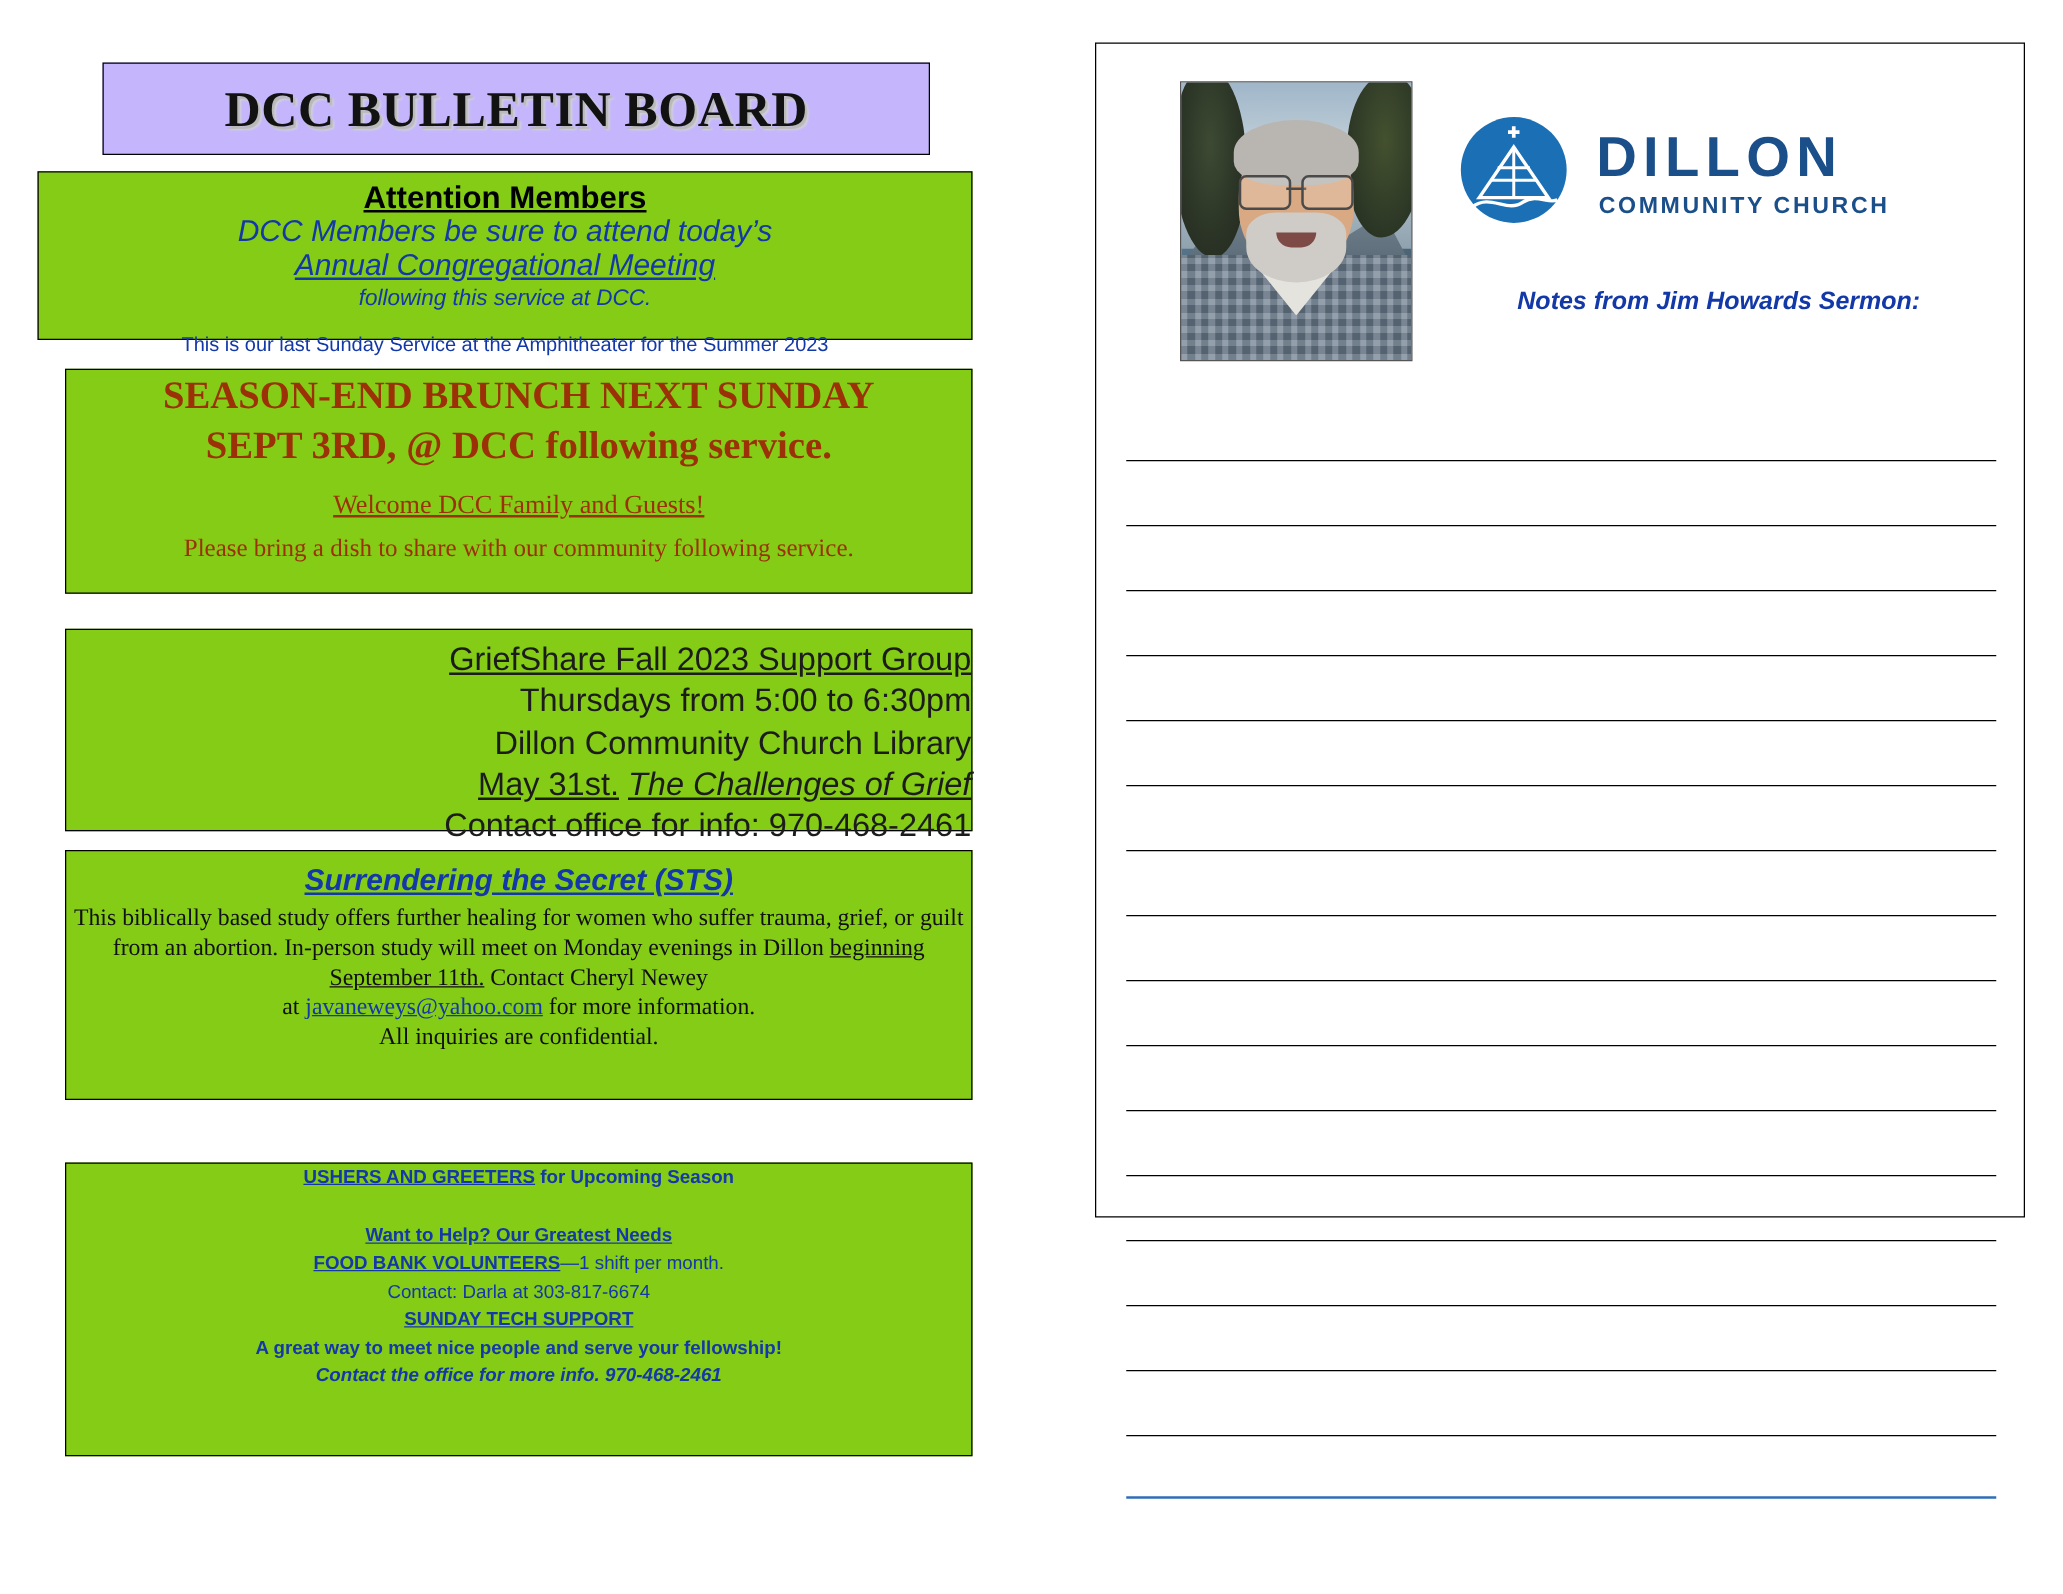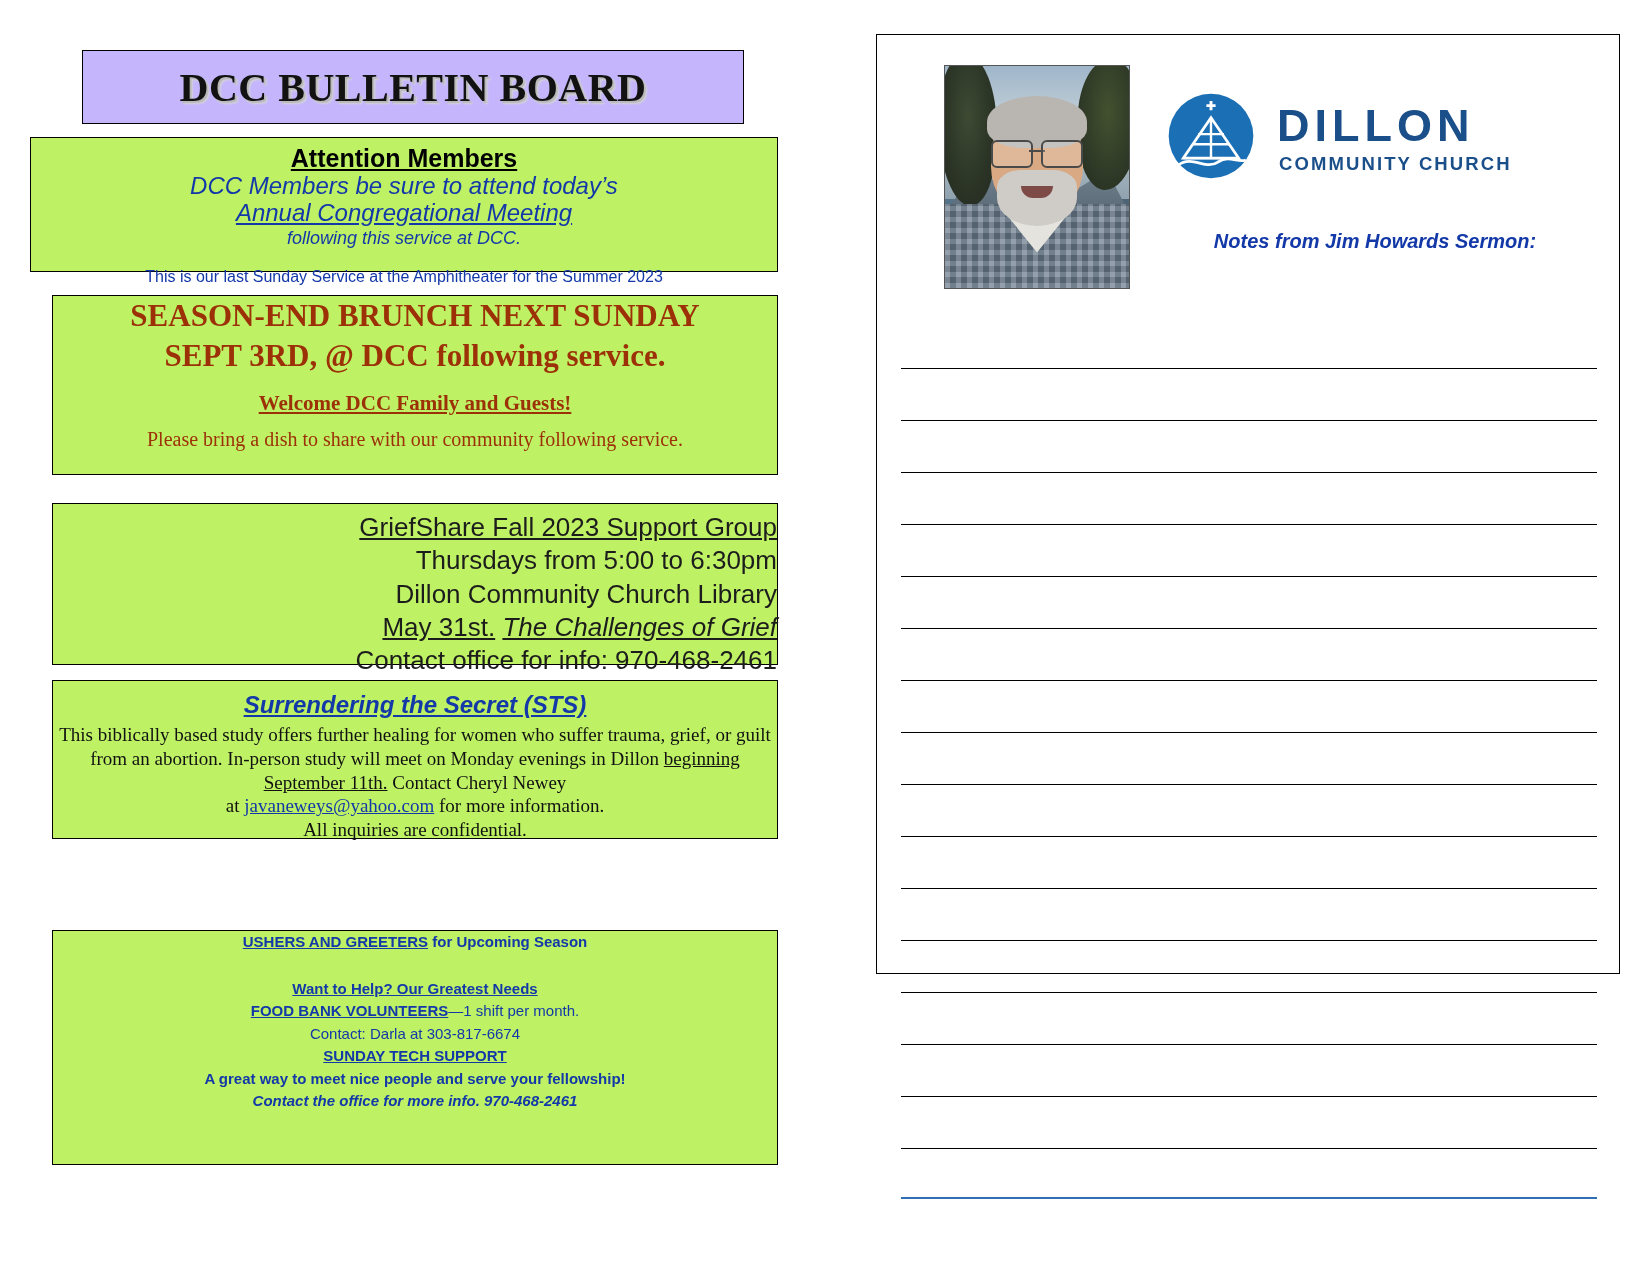--- a/index.html
+++ b/index.html
@@ -41,21 +41,21 @@
     font-size: 40px;
     font-weight: bold;
     letter-spacing: 0.5px;
     color: #121212;
     text-shadow: 2px 2px 1px #b9b9b9, 3px 3px 2px #d8d8d8;
   }
 
   .panel {
     position: absolute;
     border: 1.5px solid #000;
-    background: #bef264;
+    background: #84cc16;
     box-sizing: border-box;
   }
 
   
   .panel-attention { left: 0px; top: 107px; width: 748px; height: 135px; }
   .att-h {
     text-align: center;
     font-family: "Liberation Sans", sans-serif;
     font-size: 25px;
     font-weight: bold;
@@ -95,21 +95,21 @@
     font-size: 31px;
     font-weight: bold;
     color: #9c3108;
     line-height: 1.3;
     margin-top: 0;
   }
   .br-sub {
     text-align: center;
     font-family: "Liberation Serif", serif;
     font-size: 21px;
-    font-weight: bold;
+    font-weight: normal;
     color: #9c3108;
     text-decoration: underline;
     margin-top: 14px;
   }
   .br-note {
     text-align: center;
     font-family: "Liberation Serif", serif;
     font-size: 20px;
     color: #9c3108;
     margin-top: 12px;
@@ -122,21 +122,21 @@
     font-family: "Liberation Sans", sans-serif;
     font-size: 26px;
     color: #1c1c1c;
     line-height: 1.28;
   }
   .gs-line.head { text-decoration: underline; margin-top: 7px; }
   .gs-line .u { text-decoration: underline; }
   .gs-line .it { font-style: italic; text-decoration: underline; }
 
   
-  .panel-sts { left: 22px; top: 650px; width: 726px; height: 159px; }
+  .panel-sts { left: 22px; top: 650px; width: 726px; height: 200px; }
   .sts-h {
     text-align: center;
     font-family: "Liberation Sans", sans-serif;
     font-size: 24px;
     font-style: italic;
     font-weight: bold;
     color: #1338a8;
     text-decoration: underline;
     margin-top: 10px;
   }

